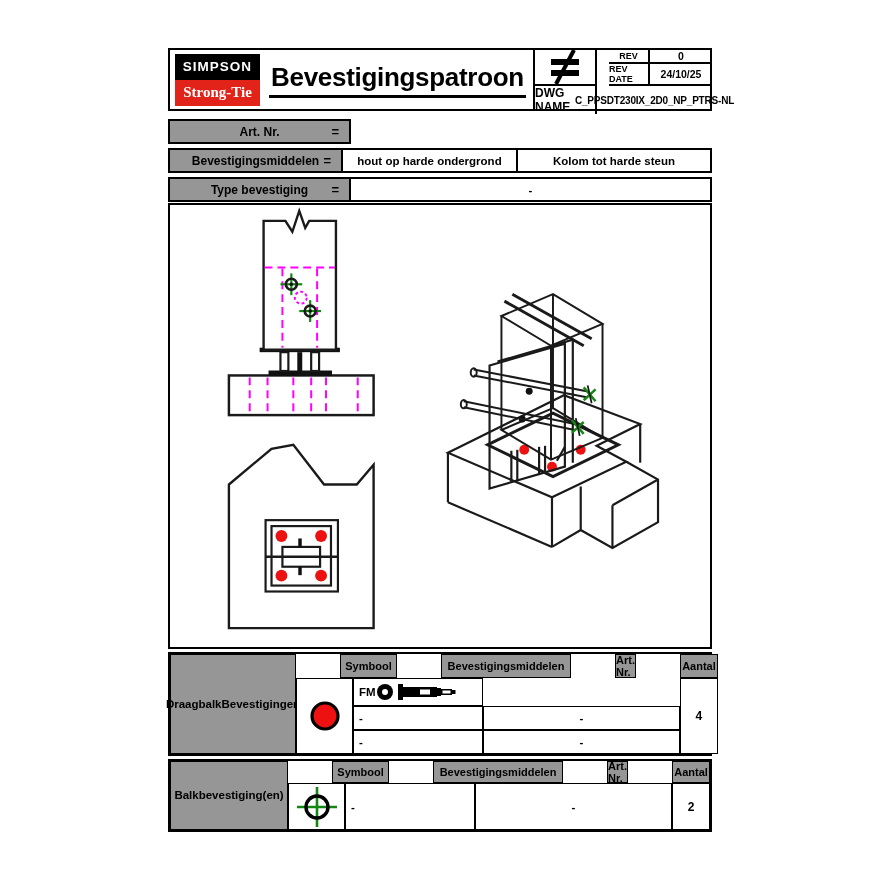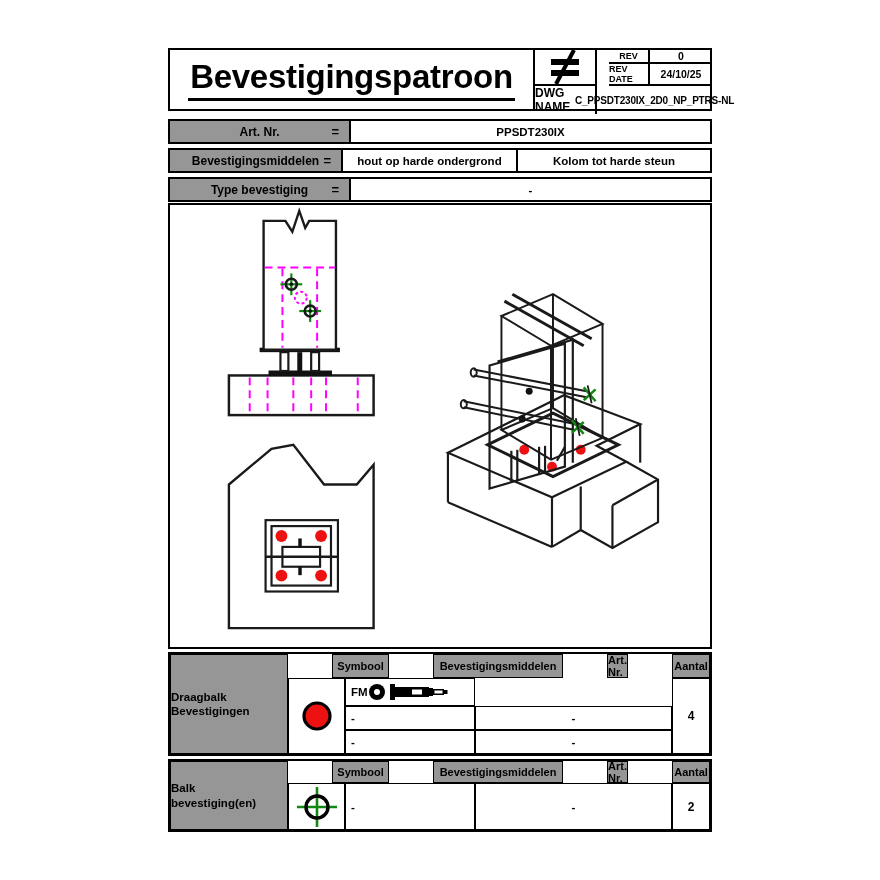--- a/index.html
+++ b/index.html
@@ -8,21 +8,21 @@
 
   .abs { position:absolute; }
 
   
   #header-box { left:168px; top:48px; width:544px; height:63px; border:2.5px solid #000; display:flex; background:#fff; }
   #logo-wrap { width:92px; padding:3px 2px 3px 5px; display:flex; flex-direction:column; justify-content:center; }
   .logo-bar { height:26px; display:flex; align-items:center; justify-content:center; color:#fff; }
   .logo-top { background:#000; font-size:13.5px; font-weight:bold; letter-spacing:1px; }
   .logo-bottom { background:var(--logo-red); font-family:"Liberation Serif", serif; font-size:15px; font-weight:bold; }
   #title-wrap { flex:1; display:flex; align-items:center; justify-content:center; }
-  #sheet-title { font-size:33px; font-weight:bold; border-bottom:3px solid #000; padding:0 2px 2px 2px; letter-spacing:-0.3px; white-space:nowrap; }
+  #sheet-title { font-size:26px; font-weight:bold; border-bottom:3px solid #000; padding:0 2px 2px 2px; letter-spacing:-0.3px; white-space:nowrap; }
   #rev-block { width:177px; border-left:2.5px solid #000; display:grid; grid-template-columns:62px 53px 62px; grid-template-rows:1fr 1fr 1fr; }
   .rv { display:flex; align-items:center; justify-content:center; font-weight:bold; }
   #nts-cell { grid-row:1/3; grid-column:1; border-right:2px solid #000; border-bottom:2px solid #000; }
   .rv-lbl { font-size:9px; border-right:2px solid #000; border-bottom:2px solid #000;margin-left:12px; }
   .rv-val { font-size:10.5px; border-bottom:2px solid #000; }
   #dwg-lbl { font-size:12px; border-right:2px solid #000; border-bottom:none; }
   #dwg-val { grid-column:2/4; font-size:10px; letter-spacing:-0.2px; white-space:nowrap; }
 
   
   .info-row { left:168px; width:544px; height:25px; display:flex; }
@@ -35,21 +35,21 @@
   #drawing-box { left:168px; top:203px; width:544px; height:446px; border:2.5px solid #000; background:#fff; }
   #drawing-box svg { display:block; width:100%; height:100%; }
   .blk { stroke:#1a1a1a; fill:none; }
   .blkf { stroke:#1a1a1a; fill:#fff; }
   .mag { stroke:var(--magenta); fill:none; }
   .grn { stroke:var(--accent-green); fill:none; }
   .reddot { fill:var(--accent-red); }
 
   
   .ftable { left:168px; width:544px; display:flex; border:2px solid #000; background:#fff; }
-  .fcat { width:126px; background:var(--cell-gray); border:1.5px solid #000; display:flex; flex-direction:column; align-items:flex-start; justify-content:center; font-size:11.5px; font-weight:bold; line-height:1.25; }
+  .fcat { width:126px; background:var(--cell-gray); border:1.5px solid #000; display:flex; flex-direction:row; align-items:center; justify-content:center; font-size:11.5px; font-weight:bold; line-height:1.25; }
   .fright { flex:1; display:flex; flex-direction:column; }
   .fhead { display:flex; }
   .fh { background:var(--cell-gray); border:1.5px solid #000; display:flex; align-items:center; justify-content:center; font-size:11px; font-weight:bold;margin-left:44px; }
   .fh-sym, .fsym { width:57px; }
   .fh-mid { width:130px; }
   .fh-art { flex:1; }
   .fh-qty, .fqty { width:38px; }
   .fbody { flex:1; display:flex; }
   .fsym { border:1.5px solid #000; display:flex; align-items:center; justify-content:center; background:#fff; }
   .frows { flex:1; display:flex; flex-direction:column; }
@@ -57,20 +57,24 @@
   .fcode { width:130px; border:1.5px solid #000; display:flex; align-items:center; padding-left:5px; font-size:11.5px; font-weight:bold; background:#fff; }
   .fart { flex:1; border:1.5px solid #000; display:flex; align-items:center; justify-content:center; font-size:11.5px; font-weight:bold; background:#fff; }
   .fqty { border:1.5px solid #000; display:flex; align-items:center; justify-content:center; font-size:12px; font-weight:bold; background:#fff; }
 </style>
 </head>
 <body>
 
 <div id="canvas">
 
   <div class="abs" id="header-box">
+    <div id="logo-wrap">
+      <div class="logo-bar logo-top">SIMPSON</div>
+      <div class="logo-bar logo-bottom">Strong-Tie</div>
+    </div>
     <div id="title-wrap">
       <span id="sheet-title">Bevestigingspatroon</span>
     </div>
     <div id="rev-block">
       <div class="rv" id="nts-cell">
         <svg width="36" height="38" viewBox="0 0 36 38" aria-hidden="true">
           <rect x="4" y="11" width="28" height="6" fill="#000"></rect>
           <rect x="4" y="22" width="28" height="6" fill="#000"></rect>
           <line x1="27" y1="2" x2="9" y2="36" stroke="#000" stroke-width="4"></line>
         </svg>
@@ -82,21 +86,20 @@
       <div class="rv" id="dwg-lbl">DWG NAME</div>
       <div class="rv" id="dwg-val">C_PPSDT230IX_2D0_NP_PTRS-NL</div>
     </div>
   </div>
 
   <div class="abs info-row" style="top:119px">
     <div class="info-lbl">
       <span>Art. Nr.</span>
       <span class="info-eq">=</span>
     </div>
-    <div class="info-val" style="width:361px">PPSDT230IX</div>
   </div>
   <div class="abs info-row" style="top:148px">
     <div class="info-lbl">
       <span>Bevestigingsmiddelen</span>
       <span class="info-eq">=</span>
     </div>
     <div class="info-val" style="width:183px">hout op harde ondergrond</div>
     <div class="info-val" style="width:203px">Kolom tot harde steun</div>
   </div>
   <div class="abs info-row" style="top:177px">

